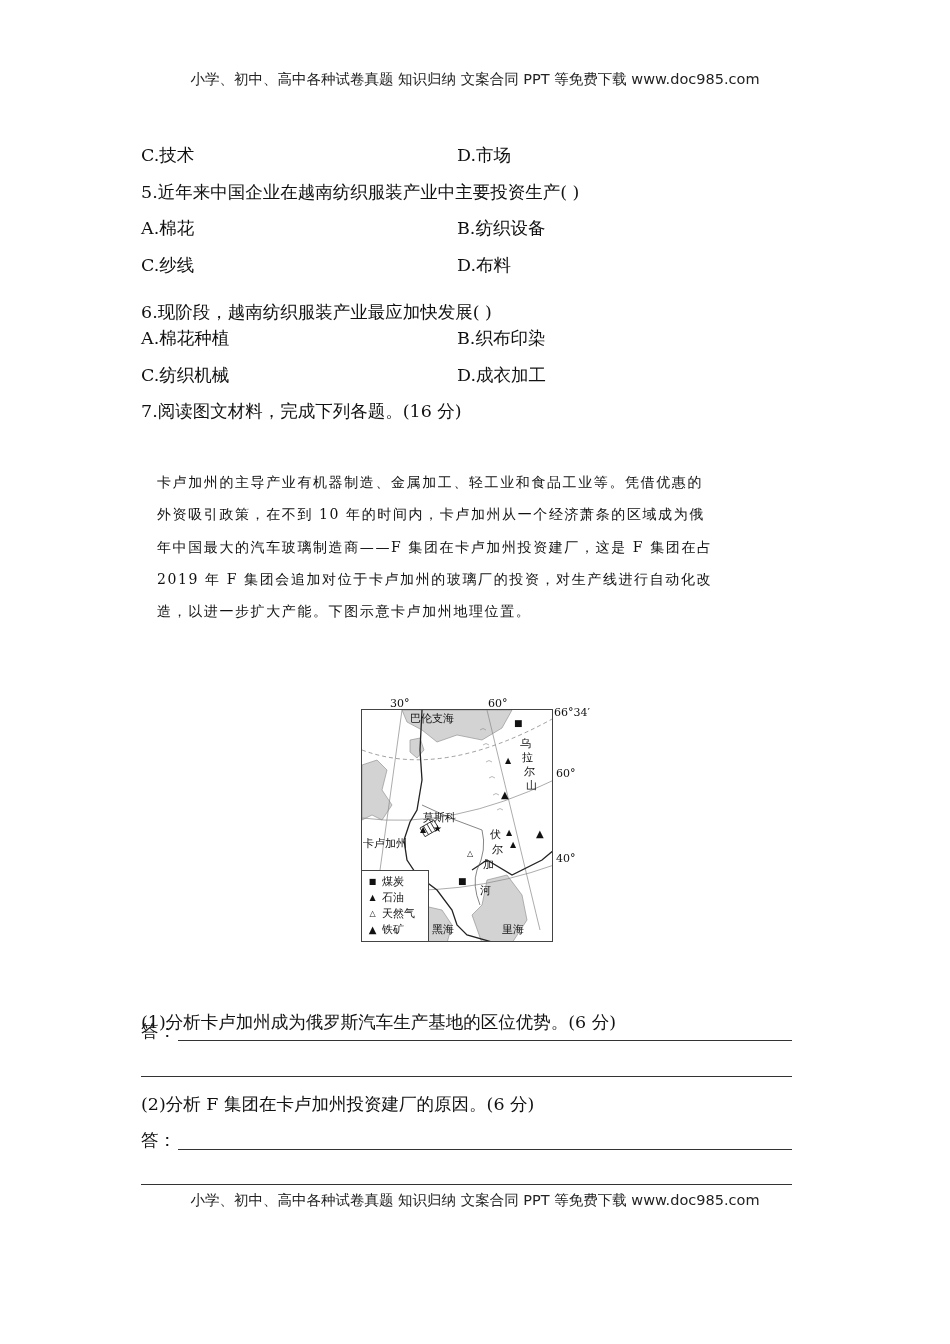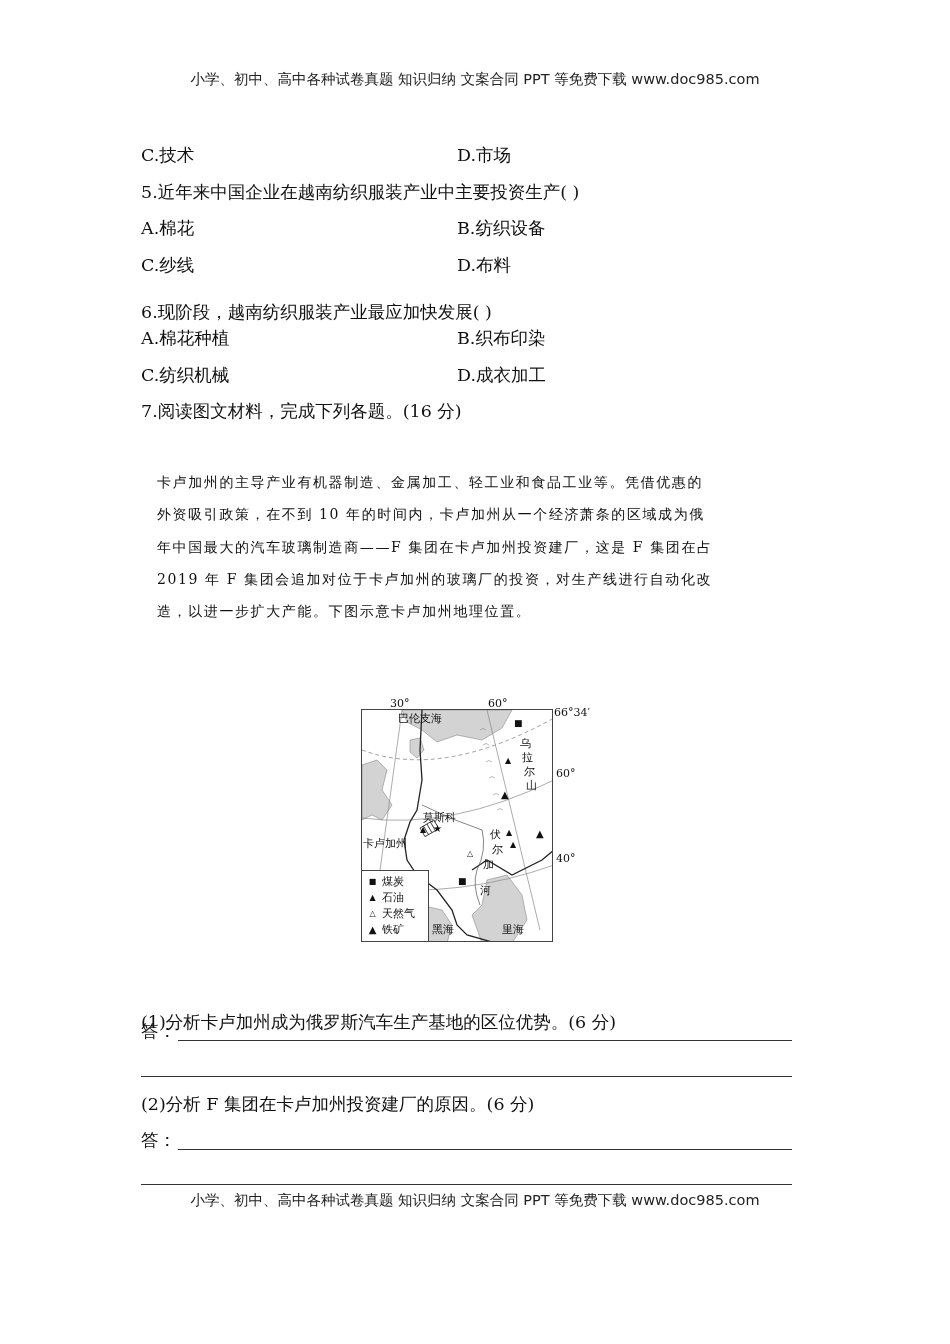--- a/index.html
+++ b/index.html
@@ -97,21 +97,21 @@
     <path d="M60 95 Q90 110 120 120 Q125 140 115 160 Q110 175 118 195" fill="none" stroke="#666" stroke-width="0.8"></path>
 
     <g transform="translate(58,118) rotate(-30)">
       <rect x="0" y="0" width="16" height="10" fill="#fff" stroke="#222" stroke-width="0.8"></rect>
       <line x1="4" y1="0" x2="4" y2="10" stroke="#222" stroke-width="0.8"></line>
       <line x1="8" y1="0" x2="8" y2="10" stroke="#222" stroke-width="0.8"></line>
       <line x1="12" y1="0" x2="12" y2="10" stroke="#222" stroke-width="0.8"></line>
     </g>
   </svg>
 
-  <div class="map-lbl" style="left:36px;top:1px">巴伦支海</div>
+  <div class="map-lbl" style="left:48px;top:1px">巴伦支海</div>
   <div class="map-lbl" style="left:61px;top:100px">莫斯科</div>
   <div class="map-lbl" style="left:71px;top:113px;font-size:10px">★</div>
   <div class="map-lbl" style="left:1px;top:126px">卡卢加州</div>
 
   <div class="map-lbl" style="left:158px;top:26px">乌</div>
   <div class="map-lbl" style="left:160px;top:40px">拉</div>
   <div class="map-lbl" style="left:162px;top:54px">尔</div>
   <div class="map-lbl" style="left:164px;top:68px">山</div>
 
   <div class="map-lbl" style="left:128px;top:117px">伏</div>

